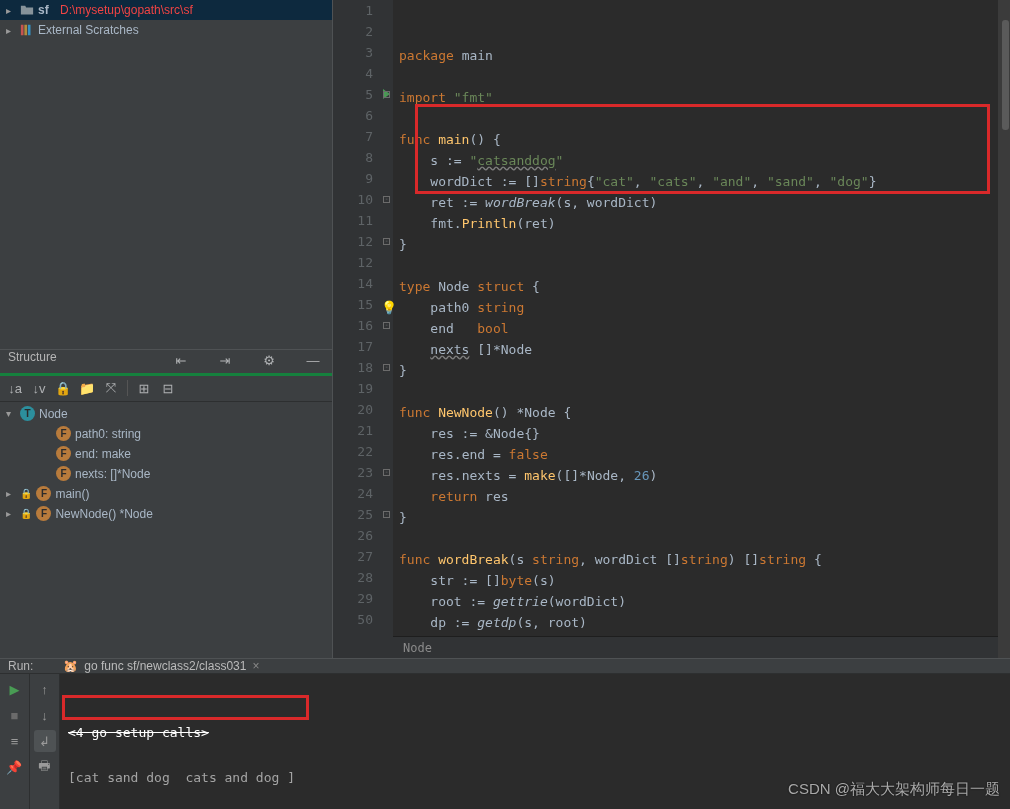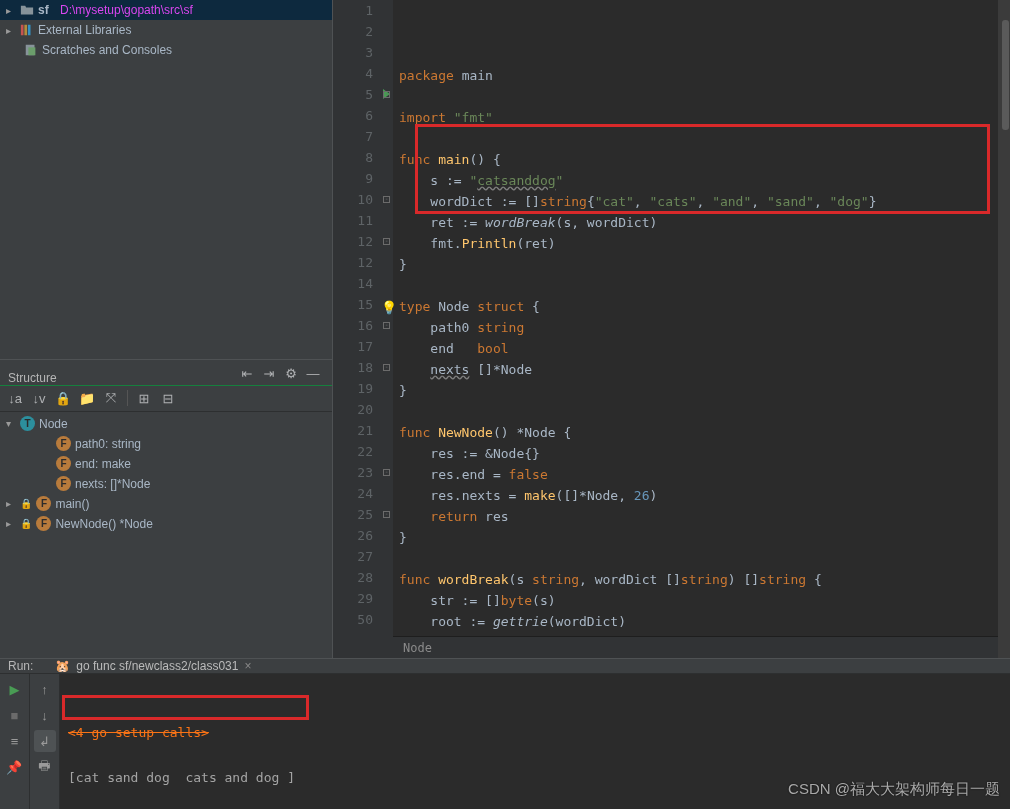--- a/index.html
+++ b/index.html
@@ -59,26 +59,26 @@
   .chev{display:inline-block;width:10px;color:#9a9a9a;font-size:10px;}
   .folder-icon{width:14px;height:14px;display:inline-flex;align-items:center;justify-content:center;}
   .folder-icon svg{width:14px;height:14px;}
   .spacer{flex:1;}
   .structure-panel{
     flex:1;display:flex;flex-direction:column;
     border-top:1px solid #4f5254;
     min-height:0;
   }
   .panel-header{
-    display:flex;align-items:flex-end;height:26px;
+    display:flex;align-items:flex-start;height:26px;
     padding:0 8px;
     background:var(--bg-dark);
     color:#b6b6b6;
-    gap:0;
-    border-bottom:1px solid #15803d;
+    gap:22px;
+    border-bottom:3px solid #15803d;
   }
   .panel-header .title{flex:1;}
   .toolbar-btn{
     width:22px;height:22px;
     display:inline-flex;align-items:center;justify-content:center;
     color:#afb1b3;cursor:pointer;font-size:13px;
   }
   .structure-toolbar{
     display:flex;align-items:center;height:26px;
     padding:0 4px;gap:2px;
@@ -134,21 +134,20 @@
     color:#d8b94a;font-size:13px;
   }
   .code{
     flex:1;
     font-family:Consolas,monospace;
     font-size:13px;
     white-space:pre;
     padding-left:6px;
     position:relative;
     overflow:hidden;
-    margin-top:20px;
   }
   .cline{height:21px;line-height:21px;}
   .kw{color:var(--kw);}
   .str{color:var(--str);}
   .fn{color:var(--fn);}
   .num{color:var(--num);}
   .id{color:var(--text);}
   .underline{text-decoration:underline wavy #808080;}
   .call{font-style:italic;}
   .red-box{
@@ -176,21 +175,21 @@
   
   .console{
     height:151px;
     border-top:1px solid #4f5254;
     background:var(--bg);
     display:flex;flex-direction:column;
   }
   .console-header{
     display:flex;height:26px;
     background:var(--bg-dark);
-    padding:0 8px;gap:16px;
+    padding:0 8px;gap:24px;
     border-bottom:1px solid #2d2f30;
     color:#b6b6b6;
   }
   .run-tab{
     display:flex;align-items:center;gap:6px;
     padding:0 6px;height:100%;
     color:#bbb;
   }
   .console-body{flex:1;display:flex;}
   .console-left{
@@ -215,21 +214,21 @@
   .cbtn.active{background:#4e5254;border-radius:3px;}
   .console-out{
     flex:1;
     font-family:Consolas,monospace;
     font-size:13px;
     color:#a4a4a4;
     padding:6px 8px;
     position:relative;
     white-space:pre;
   }
-  .console-out .greyout{color:#f97316;text-decoration:line-through;}
+  .console-out .greyout{color:#ffffff;text-decoration:line-through;}
   .red2{left:2px;top:21px;width:247px;height:25px;}
   .watermark{
     position:absolute;right:10px;bottom:10px;
     color:#c8c8c8;font-size:15px;
     opacity:0.8;pointer-events:none;
     text-shadow:0 0 2px #000;
     z-index:20;
   }
 </style>
 </head>
@@ -241,42 +240,32 @@
     <div class="left">
       <div class="project-panel">
         <div class="tree-row selected">
           <span class="chev">▸</span>
           <span class="folder-icon">
             <svg viewBox="0 0 16 16">
                 <path fill="#87939a" d="M1 3h5l1 2h8v8H1z"></path>
               </svg>
           </span>
           <b>sf</b>&nbsp;
-          <span style="color:#d946ef">D:\mysetup\gopath\src\sf</span>
+          <span style="color:#ef4444">D:\mysetup\gopath\src\sf</span>
         </div>
         <div class="tree-row">
           <span class="chev">▸</span>
           <span class="folder-icon">
             <svg viewBox="0 0 16 16">
                 <rect x="1" y="2" width="3" height="12" fill="#c75450"></rect>
                 <rect x="5" y="2" width="3" height="12" fill="#b48d3d"></rect>
                 <rect x="9" y="2" width="3" height="12" fill="#3592c4"></rect>
               </svg>
           </span>
-          <span>External Libraries</span>
-        </div>
-        <div class="tree-row">
-          <span class="tree-indent"></span>
-          <span class="folder-icon">
-            <svg viewBox="0 0 16 16">
-                <rect x="2" y="2" width="10" height="12" fill="#87939a"></rect>
-                <rect x="5" y="5" width="8" height="9" fill="#6b9e6b"></rect>
-              </svg>
-          </span>
-          <span>Scratches and Consoles</span>
+          <span>External Scratches</span>
         </div>
       </div>
       <div class="spacer"></div>
       <div class="structure-panel">
         <div class="panel-header">
           <span class="title">Structure</span>
           <span class="toolbar-btn">⇤</span>
           <span class="toolbar-btn">⇥</span>
           <span class="toolbar-btn">⚙</span>
           <span class="toolbar-btn">—</span>

